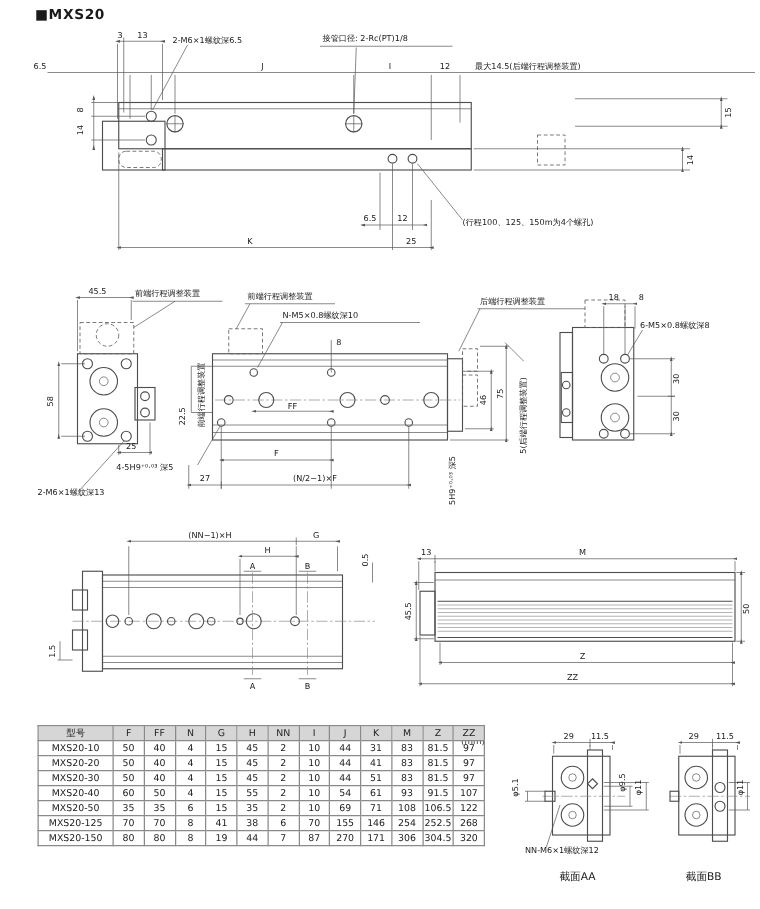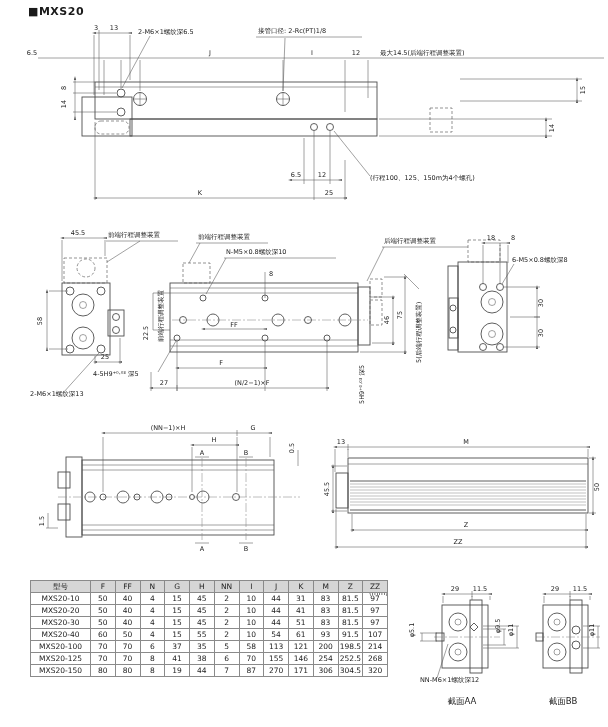--- a/index.html
+++ b/index.html
@@ -472,33 +472,33 @@
             <td>55</td>
             <td>2</td>
             <td>10</td>
             <td>54</td>
             <td>61</td>
             <td>93</td>
             <td>91.5</td>
             <td>107</td>
           </tr>
           <tr>
-            <td class="c0">MXS20-100</td>
-            <td>70</td>
-            <td>70</td>
+            <td class="c0">MXS20-50</td>
+            <td>35</td>
+            <td>35</td>
             <td>6</td>
-            <td>37</td>
+            <td>15</td>
             <td>35</td>
-            <td>5</td>
-            <td>58</td>
-            <td>113</td>
-            <td>121</td>
-            <td>200</td>
-            <td>198.5</td>
-            <td>214</td>
+            <td>2</td>
+            <td>10</td>
+            <td>69</td>
+            <td>71</td>
+            <td>108</td>
+            <td>106.5</td>
+            <td>122</td>
           </tr>
           <tr>
             <td class="c0">MXS20-125</td>
             <td>70</td>
             <td>70</td>
             <td>8</td>
             <td>41</td>
             <td>38</td>
             <td>6</td>
             <td>70</td>

